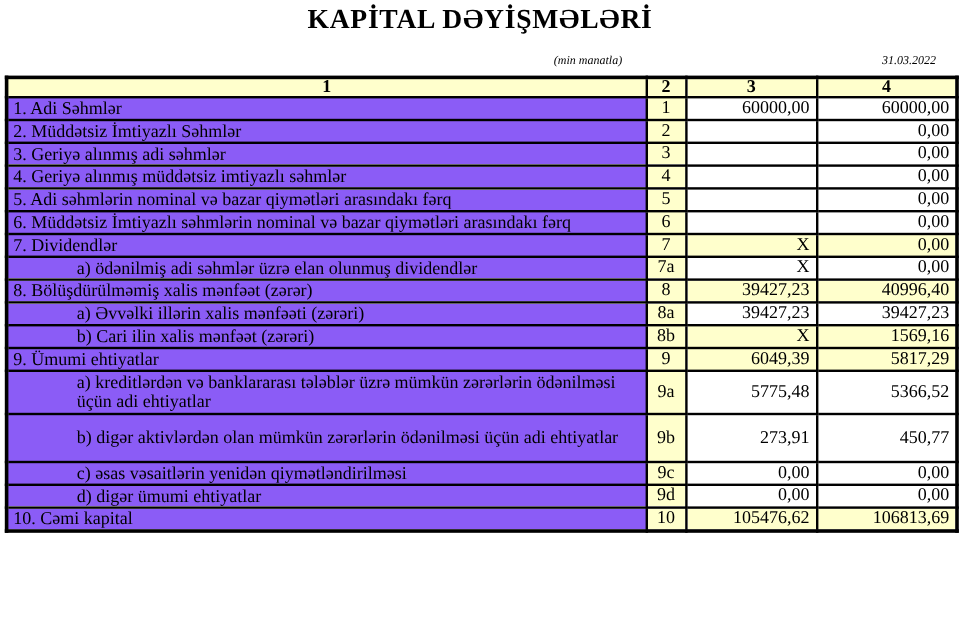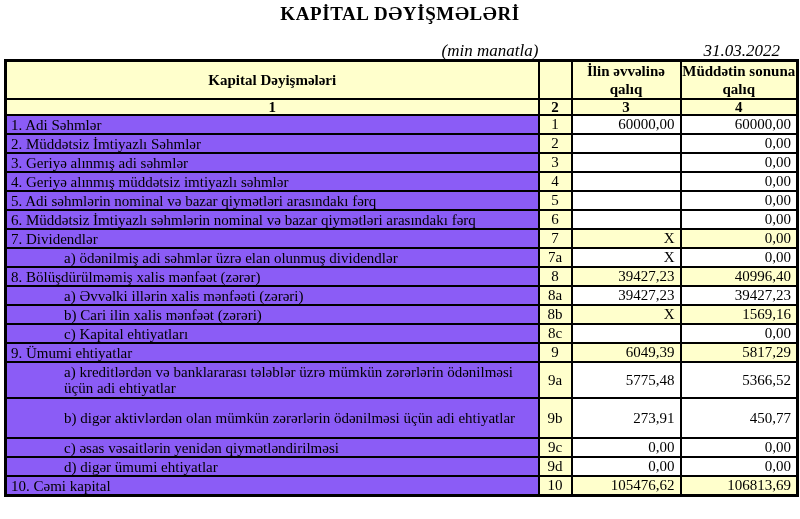--- a/index.html
+++ b/index.html
@@ -5,29 +5,29 @@
   html,body { margin:0; padding:0; }
   body {
     width:800px; height:519px;
     background:#ffffff; color:#000000;
     font-family:"Liberation Serif","DejaVu Serif",serif;
     overflow:hidden;
   }
   .title {
     margin:3px 0 16px 0;
     text-align:center;
-    font-size:19px;
+    font-size:23px;
     font-weight:bold;
     letter-spacing:0.6px;
   }
   .subhead {
     position:relative;
     height:17px;
     font-style:italic;
-    font-size:17px;
+    font-size:10px;
     margin-top:1px;
   }
   .units   { position:absolute; left:408px; width:164px; text-align:center; }
   .date    { position:absolute; right:20px; }
 
   table {
     border-collapse:collapse;
     table-layout:fixed;
     width:792px;
     margin:1px 0 0 4px;
@@ -84,26 +84,20 @@
 </div>
 
 <table>
   <colgroup>
     <col style="width:533px">
       <col style="width:33px">
       <col style="width:109px">
       <col style="width:117px">
   </colgroup>
   <thead>
-    <tr class="hdr">
-      <th>Kapital Dəyişmələri</th>
-      <th></th>
-      <th>İlin əvvəlinə qalıq</th>
-      <th>Müddətin sonuna qalıq</th>
-    </tr>
     <tr class="nums">
       <th>1</th>
       <th>2</th>
       <th>3</th>
       <th>4</th>
     </tr>
   </thead>
   <tbody>
     <tr>
       <td class="label">1. Adi Səhmlər</td>
@@ -164,26 +158,20 @@
       <td class="code">8a</td>
       <td class="val">39427,23</td>
       <td class="val">39427,23</td>
     </tr>
     <tr class="hl ind">
       <td class="label">b) Cari ilin xalis mənfəət (zərəri)</td>
       <td class="code">8b</td>
       <td class="val">X</td>
       <td class="val">1569,16</td>
     </tr>
-    <tr class="ind">
-      <td class="label">c) Kapital ehtiyatları</td>
-      <td class="code">8c</td>
-      <td class="val"></td>
-      <td class="val">0,00</td>
-    </tr>
     <tr class="hl">
       <td class="label">9. Ümumi ehtiyatlar</td>
       <td class="code">9</td>
       <td class="val">6049,39</td>
       <td class="val">5817,29</td>
     </tr>
     <tr class="t40 ind">
       <td class="label">a) kreditlərdən və banklararası  tələblər üzrə mümkün zərərlərin ödənilməsi üçün adi ehtiyatlar</td>
       <td class="code">9a</td>
       <td class="val">5775,48</td>

